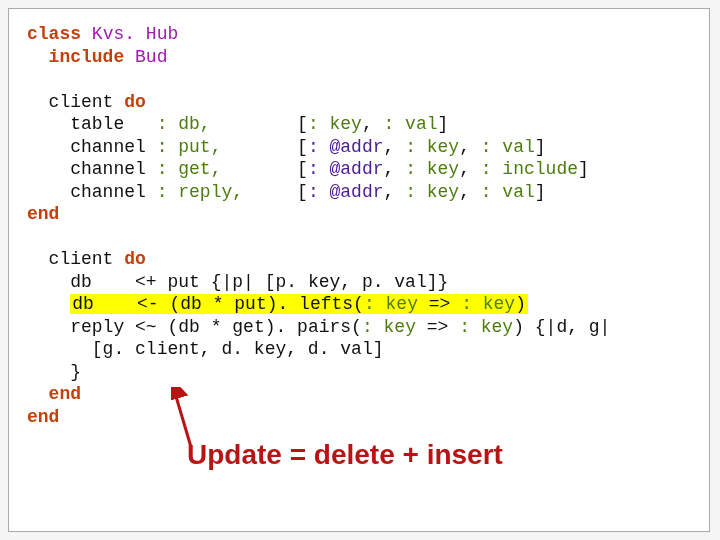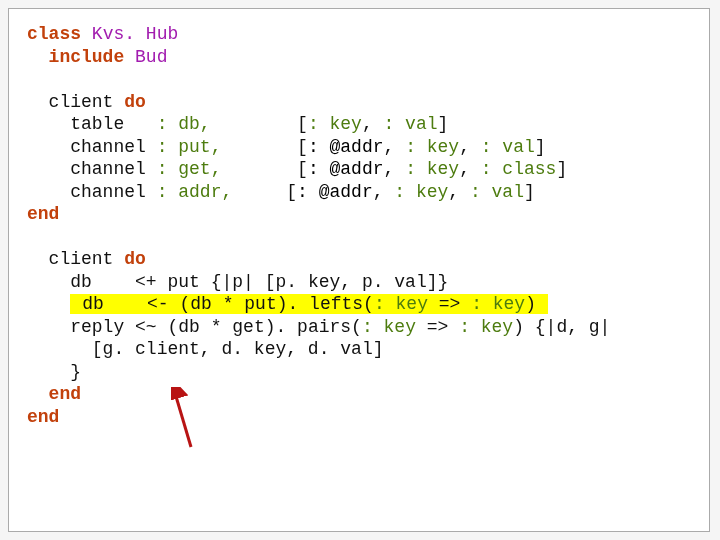--- a/index.html
+++ b/index.html
@@ -22,24 +22,24 @@
   }
   .code {
     font-size: 18px;
     line-height: 1.25;
     white-space: pre;
     color: #111;
   }
   .kw { color: #c2410c; font-weight: bold; }
   .cls { color: #a21caf; font-weight: normal; }
   .sym { color: #4d7c0f; }
-  .addr { color: #000000; }
+  .addr { color: #4c1d95; }
   .hl {
     background: #ffff00;
-    padding: 0 12px;
+    padding: 0 2px;
   }
   .arrow {
     position: absolute;
     left: 162px;
     top: 378px;
     pointer-events: none;
   }
   .callout {
     position: absolute;
     left: 178px;
@@ -53,35 +53,36 @@
 </head>
 <body>
 
 <div class="slide">
 <div class="code"><span class="kw">class</span> <span class="cls">Kvs. Hub</span>
   <span class="kw">include</span> <span class="cls">Bud</span>
 
   <span>client</span> <span class="kw">do</span>
     <span>table</span>   <span class="sym">: db,</span>        <span>[</span><span class="sym">: key</span><span>, </span><span class="sym">: val</span><span>]</span>
     <span>channel</span> <span class="sym">: put,</span>       <span>[</span><span class="addr">: @addr</span><span>, </span><span class="sym">: key</span><span>, </span><span class="sym">: val</span><span>]</span>
-    <span>channel</span> <span class="sym">: get,</span>       <span>[</span><span class="addr">: @addr</span><span>, </span><span class="sym">: key</span><span>, </span><span class="sym">: class</span><span>]</span>
-    <span>channel</span> <span class="sym">: addr,</span>     <span>[</span><span class="addr">: @addr</span><span>, </span><span class="sym">: key</span><span>, </span><span class="sym">: val</span><span>]</span>
+    <span>channel</span> <span class="sym">: get,</span>       <span>[</span><span class="addr">: @addr</span><span>, </span><span class="sym">: key</span><span>, </span><span class="sym">: include</span><span>]</span>
+    <span>channel</span> <span class="sym">: reply,</span>     <span>[</span><span class="addr">: @addr</span><span>, </span><span class="sym">: key</span><span>, </span><span class="sym">: val</span><span>]</span>
 <span class="kw">end</span>
 
   <span>client</span> <span class="kw">do</span>
     <span>db</span>    <span>&lt;+</span> <span>put {|p| [p</span><span>. key, p</span><span>. val]}</span>
     <span class="hl"><span>db</span>    <span>&lt;-</span> <span>(db * put)</span><span>. lefts(</span><span class="sym">: key</span><span> =&gt; </span><span class="sym">: key</span><span>)</span></span>
     <span>reply</span> <span>&lt;~</span> <span>(db * get)</span><span>. pairs(</span><span class="sym">: key</span><span> =&gt; </span><span class="sym">: key</span><span>) {|d, g|</span>
       <span>[g</span><span>. client, d</span><span>. key, d</span><span>. val]</span>
     <span>}</span>
   <span class="kw">end</span>
 <span class="kw">end</span></div>
 
   <svg class="arrow" width="40" height="70">
     <defs>
       <marker id="ah" markerWidth="8" markerHeight="8" refX="2" refY="4" orient="auto">
         <path d="M0,0 L8,4 L0,8 Z" fill="#b81414"></path>
       </marker>
     </defs>
     <line x1="20" y1="60" x2="4" y2="6" stroke="#b81414" stroke-width="3" marker-end="url(#ah)"></line>
   </svg>
 
+  <div class="callout">Update = delete + insert</div>
 </div>
 
 </body></html>

